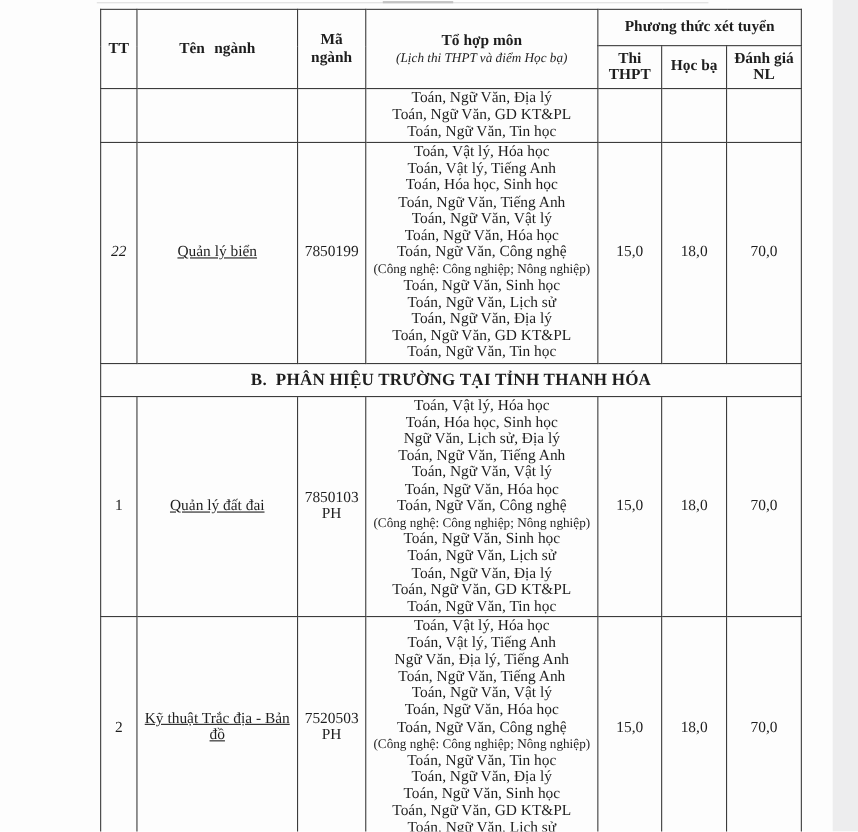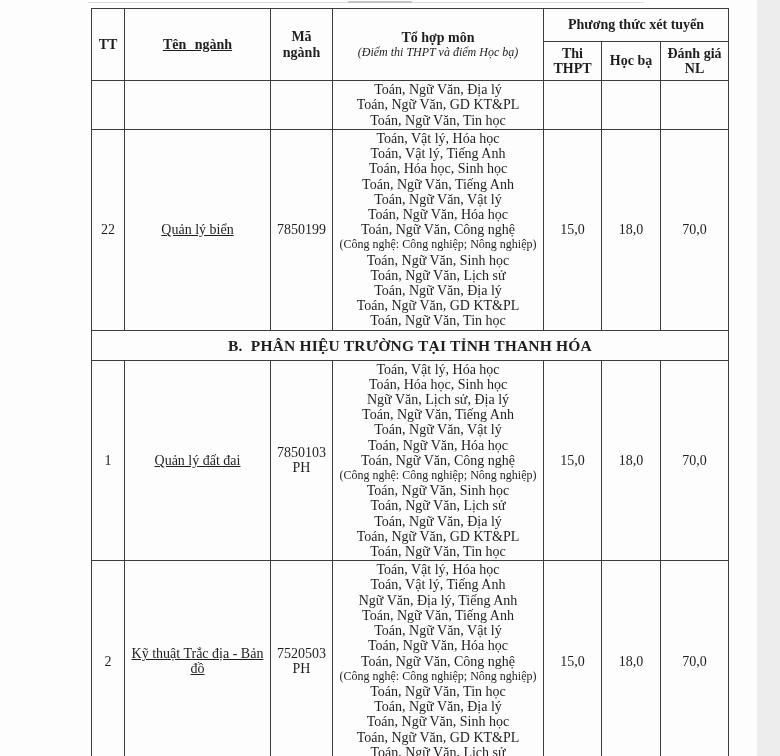--- a/index.html
+++ b/index.html
@@ -37,26 +37,26 @@
   .h-sub th{height:36px;}
   .hnote{font-weight:normal;font-style:italic;font-size:12px;line-height:13px;}
   td.c-tohop{text-align:left;padding-left:7px;padding-right:2px;}
   td.c-tohop .combo{white-space:nowrap;text-align:center;}
   td.c-tohop .note{font-size:12px;white-space:nowrap;}
   td.c-name{text-align:left;text-align:justify;padding:0 9px;text-decoration:underline;}
   td.c-code{font-size:15px;}
   td.c-score{font-size:15px;}
   tr.partial td{height:46px;}
   td.no-div-bottom{border-bottom:0;}
-  td.no-div-top{border-top:0;}
+  td.no-div-top{border-top:0;font-style:italic;}
   tr.section-row td{
     height:27px;font-weight:bold;font-size:15.5px;
     white-space:pre-wrap;letter-spacing:.2px;
   }
-  th.th-name{word-spacing:5px;text-decoration:underline;}
+  th.th-name{word-spacing:5px;}
 </style>
 </head>
 <body>
 
 <div class="page">
   <div class="artifact-1"></div>
   <div class="artifact-2"></div>
   <div class="right-strip"></div>
 
   <table class="adm">
@@ -69,21 +69,21 @@
       <col style="width:59px">
       <col style="width:68px">
     </colgroup>
     <thead>
       <tr>
         <th rowspan="2">TT</th>
         <th rowspan="2" class="th-name">Tên ngành</th>
         <th rowspan="2">Mã ngành</th>
         <th rowspan="2">
           <div>Tổ hợp môn</div>
-          <div class="hnote">(Điểm thi THPT và điểm Học bạ)</div>
+          <div class="hnote">(Lịch thi THPT và điểm Học bạ)</div>
         </th>
         <th colspan="3" class="h-top">Phương thức xét tuyển</th>
       </tr>
       <tr class="h-sub">
         <th>Thi THPT</th>
         <th>Học bạ</th>
         <th>Đánh giá NL</th>
       </tr>
     </thead>
     <tbody id="table-body">

